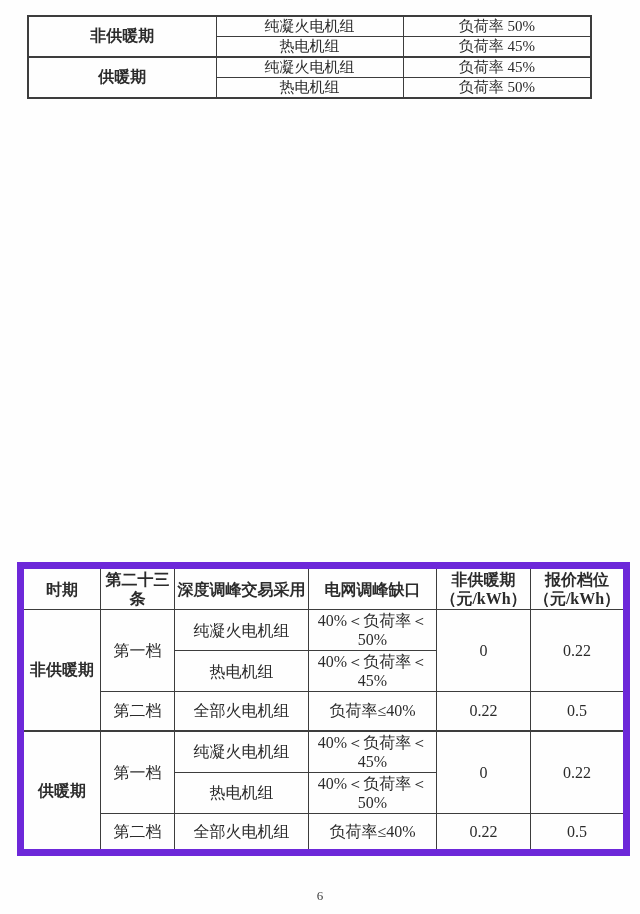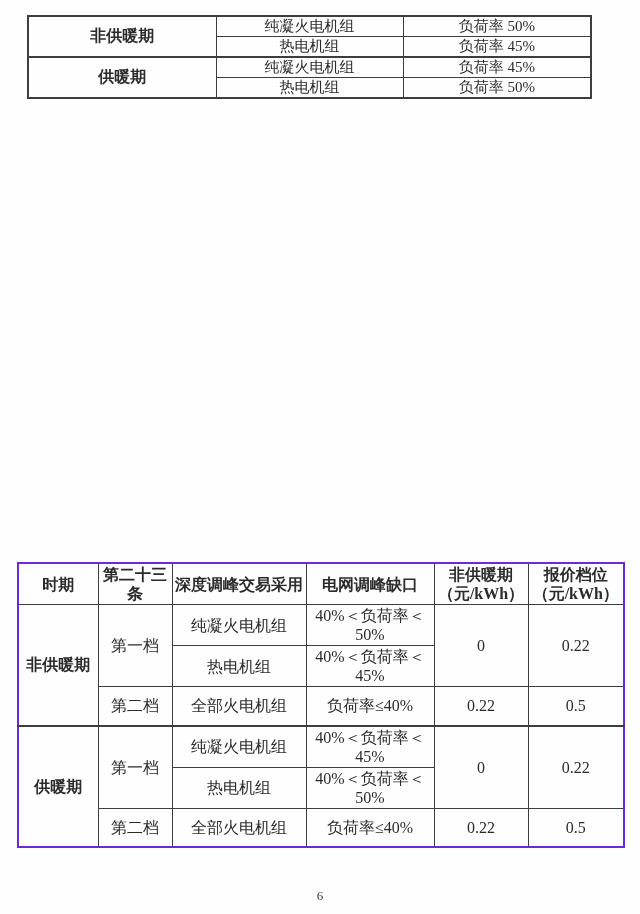--- a/index.html
+++ b/index.html
@@ -49,21 +49,21 @@
     letter-spacing: 0.5px;
   }
   .para .lead { font-weight: bold; margin-right: 0.65em; }
 
   
   .ptable {
     position: absolute;
     top: 562px; left: 17px;
     width: 606px;
     font-size: 16px;
-    border: 2px solid #6d28d9;
+    border: 7px solid #6d28d9;
   }
   .ptable th, .ptable td {
     border: 1px solid #3d3d3d;
     text-align: center;
     vertical-align: middle;
     padding: 1px 2px;
     white-space: pre-line;
     line-height: 19px;
   }
   .ptable th { font-weight: bold; height: 40px; }

